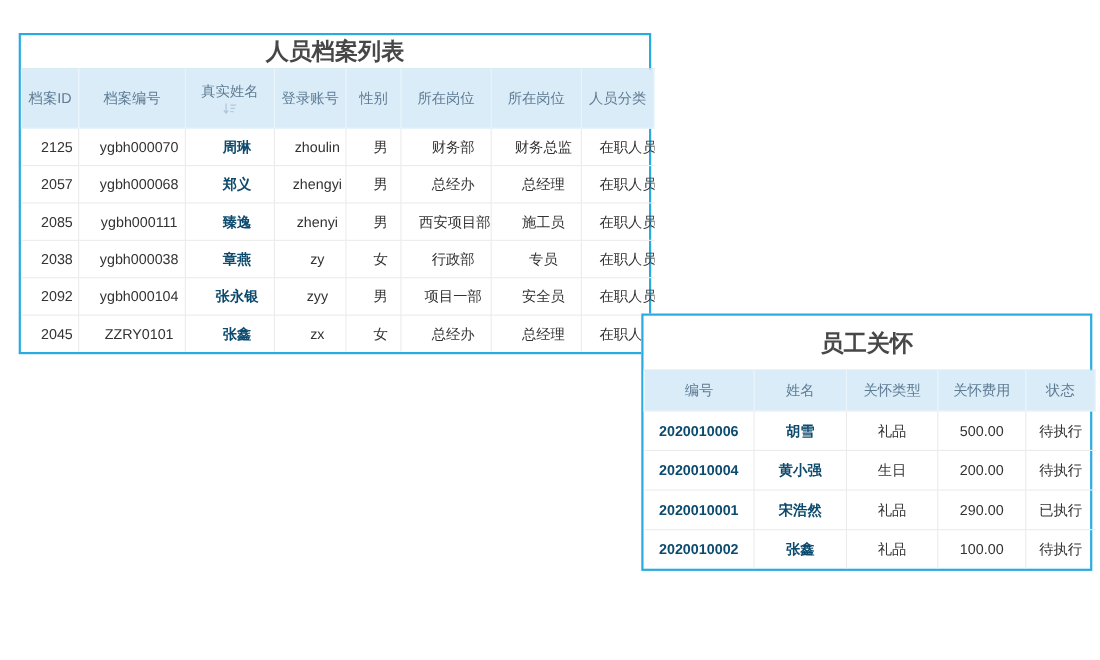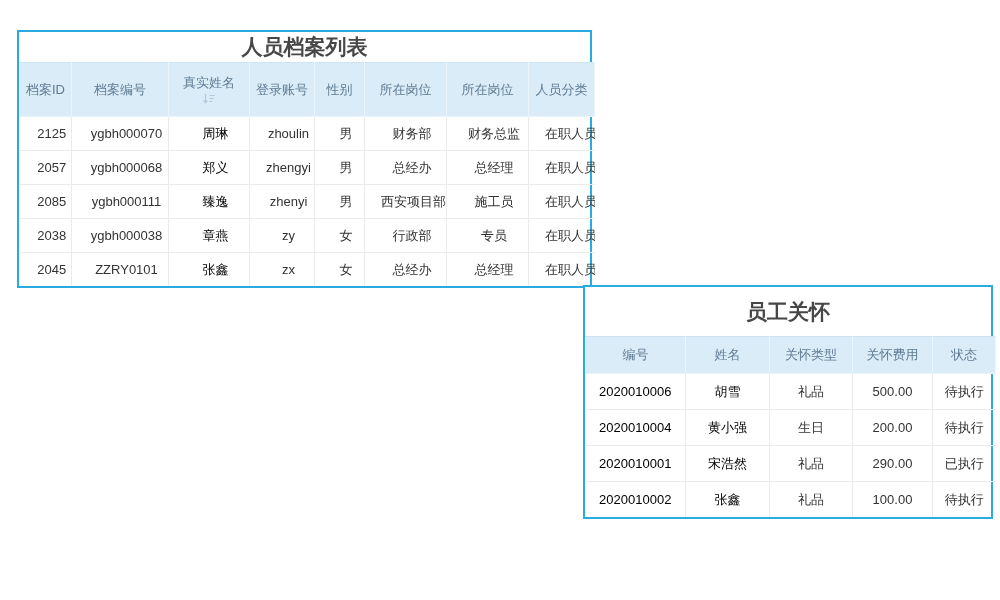--- a/index.html
+++ b/index.html
@@ -32,21 +32,21 @@
   #panel-right thead th{height:24px;}
   tbody td{
     font-size:13px;color:#333333;text-align:center;vertical-align:middle;
     padding:0 3px;overflow:hidden;white-space:nowrap;
     border-right:1px solid #ebebeb;border-bottom:1px solid #ebebeb;
   }
   #panel-left tbody td{height:33px;padding-left:16px;}
   #panel-right tbody td{height:35px;}
   tbody td:last-child{border-right:none;}
   tbody tr:last-child td{border-bottom:none;}
-  .link{color:#000000;cursor:pointer;}
+  .link{color:#0c4a6e;cursor:pointer;font-weight:bold;}
   .sort-icon{display:block;margin:2px auto 0;width:14px;height:12px;line-height:0;}
   .th-label{display:inline-block;line-height:1.35;white-space:normal;}
 </style>
 </head>
 <body>
 
 <div class="panel" id="panel-left">
   <div class="panel-title">人员档案列表</div>
   <table>
     <colgroup>
@@ -109,20 +109,30 @@
           <td>2038</td>
           <td>ygbh000038</td>
           <td><span class="link">章燕</span></td>
           <td>zy</td>
           <td>女</td>
           <td>行政部</td>
           <td>专员</td>
           <td>在职人员</td>
         </tr>
         <tr>
+          <td>2092</td>
+          <td>ygbh000104</td>
+          <td><span class="link">张永银</span></td>
+          <td>zyy</td>
+          <td>男</td>
+          <td>项目一部</td>
+          <td>安全员</td>
+          <td>在职人员</td>
+        </tr>
+        <tr>
           <td>2045</td>
           <td>ZZRY0101</td>
           <td><span class="link">张鑫</span></td>
           <td>zx</td>
           <td>女</td>
           <td>总经办</td>
           <td>总经理</td>
           <td>在职人员</td>
         </tr>
       </tbody>

